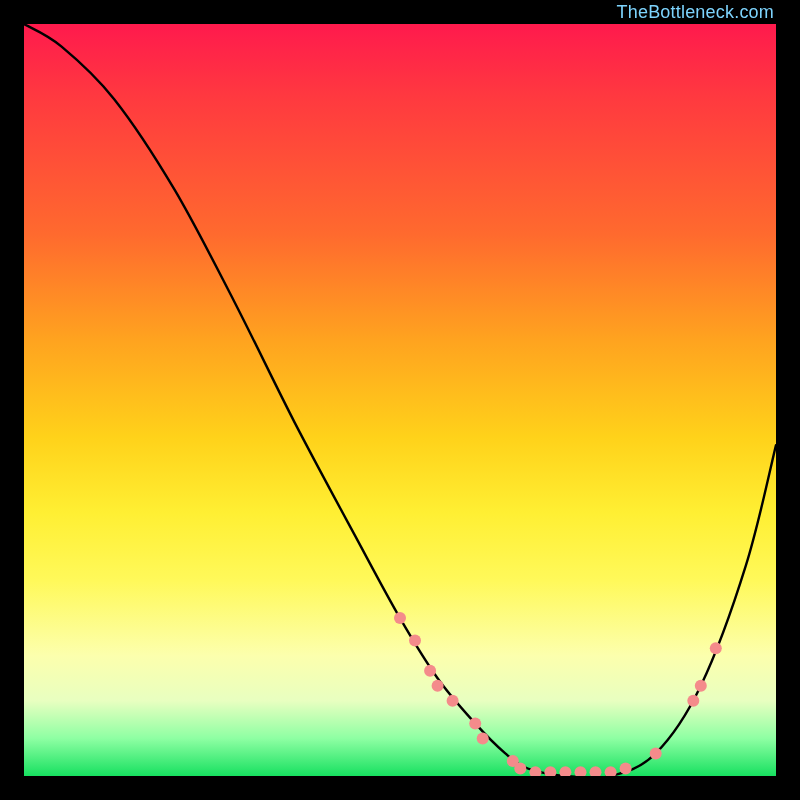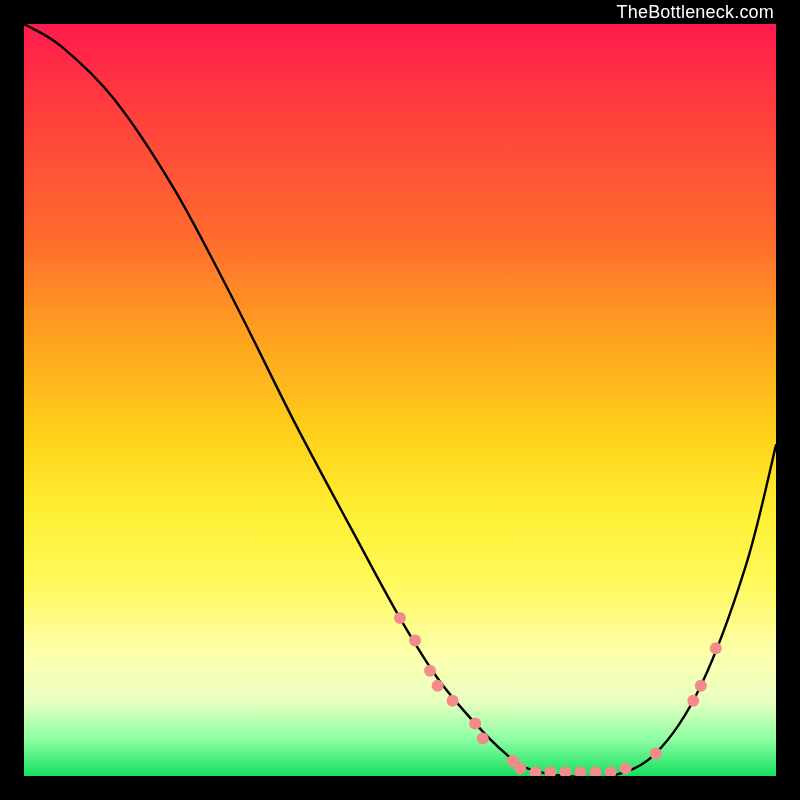--- a/index.html
+++ b/index.html
@@ -47,21 +47,21 @@
   .curve-svg {
     position: absolute;
     inset: 0;
     width: 100%;
     height: 100%;
   }
   .attribution {
     position: absolute;
     top: 2px;
     right: 26px;
-    color: #ffffff;
+    color: #7dd3fc;
     font-size: 18px;
     font-weight: 500;
     letter-spacing: 0.2px;
     user-select: none;
   }
 </style>
 </head>
 <body>
 
 <div class="stage">

